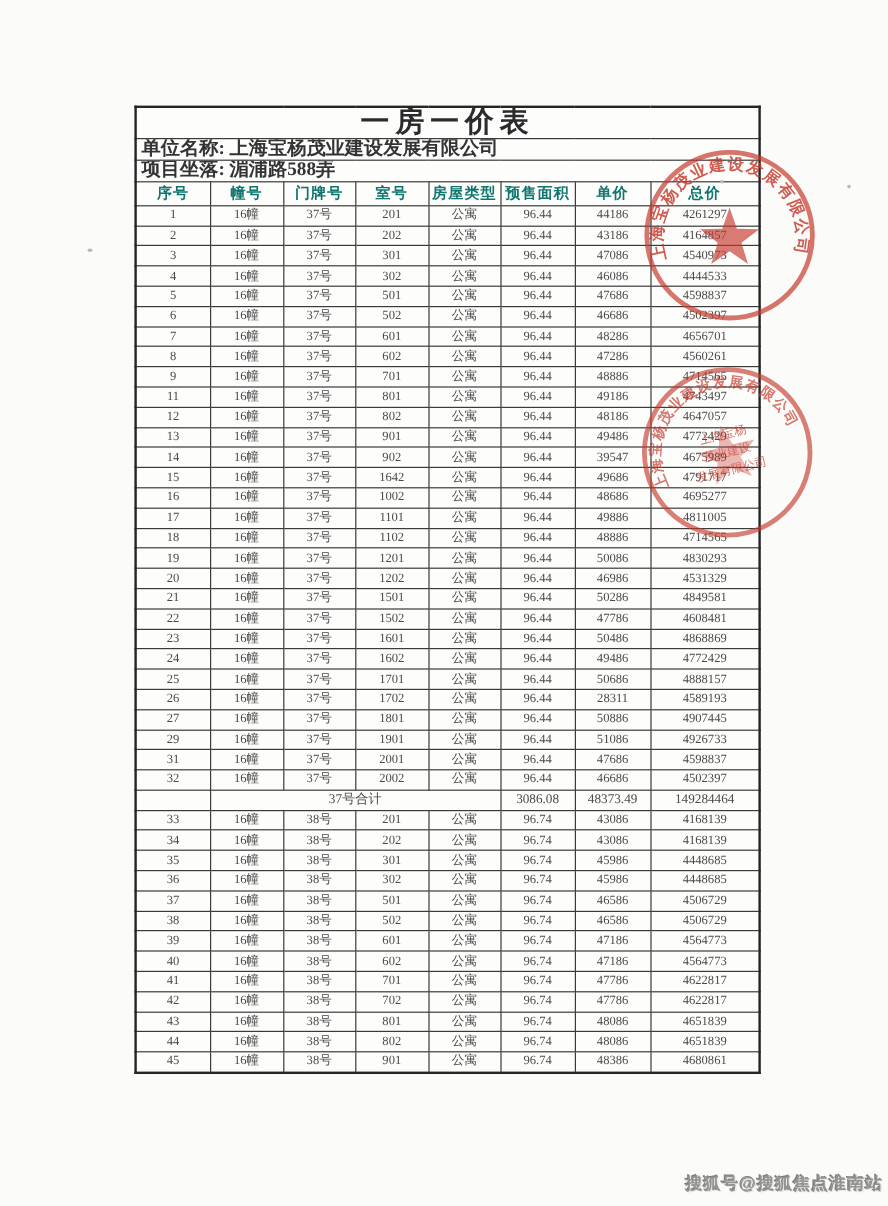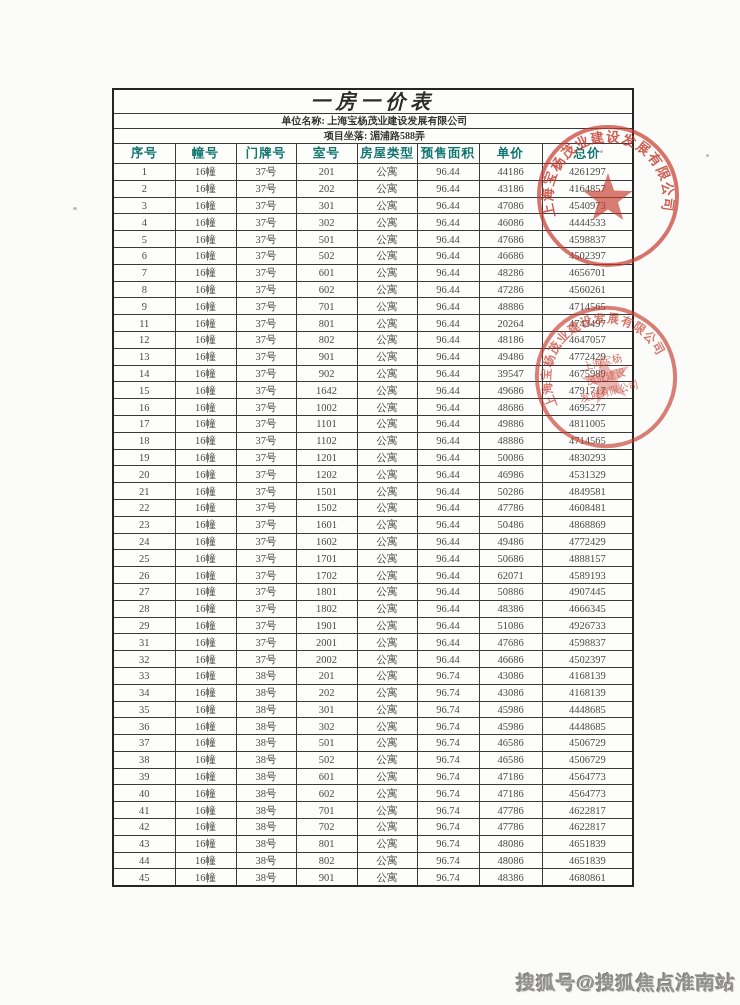--- a/index.html
+++ b/index.html
@@ -20,42 +20,41 @@
   table.price td{
     border:1px solid #3a3a3a;
     text-align:center;vertical-align:middle;
     font-size:10.5px;line-height:1.05;
     color:#4a4a4a;
     padding:0 1px;
     overflow:hidden;white-space:nowrap;
   }
   table.price{border:2px solid #252525;}
   tr.title-row td{
-    height:23px;font-size:20px;font-weight:bold;color:#2b2b2b;
+    height:23px;font-size:24px;font-weight:bold;color:#2b2b2b;
     letter-spacing:5px;
-    font-style:italic;
   }
   tr.info-row td{
-    height:14px;text-align:center;font-size:10px;font-weight:bold;
+    height:14px;text-align:left;font-size:16px;font-weight:bold;
     color:#333;padding-left:4px;
   }
   tr.head-row td{
     height:19px;font-size:12.5px;font-weight:bold;color:#0f766e;
     letter-spacing:1px;
   }
   tr.data-row{height:16.8px;}
   tr.subtotal-row{height:16.8px;}
   tr.subtotal-row td{font-size:11px;}
 
   .seal{position:absolute;pointer-events:none;}
   .seal svg{display:block;}
 
   .watermark{
     position:absolute;right:4px;bottom:9px;
-    font-size:19px;font-weight:bold;letter-spacing:1px;
+    font-size:14px;font-weight:bold;letter-spacing:1px;
     color:#929292;
     text-shadow:1px 1px 0 #eceae6,-1px -1px 0 #7d7d7d;
     font-family:"Liberation Sans","DejaVu Sans",sans-serif;
   }
 </style>
 </head>
 <body>
 
 <div class="page">
 
@@ -181,21 +180,21 @@
           <td>48886</td>
           <td>4714565</td>
         </tr>
         <tr class="data-row">
           <td>11</td>
           <td>16幢</td>
           <td>37号</td>
           <td>801</td>
           <td>公寓</td>
           <td>96.44</td>
-          <td>20264</td>
+          <td>49186</td>
           <td>4743497</td>
         </tr>
         <tr class="data-row">
           <td>12</td>
           <td>16幢</td>
           <td>37号</td>
           <td>802</td>
           <td>公寓</td>
           <td>96.44</td>
           <td>48186</td>
@@ -331,44 +330,34 @@
           <td>50686</td>
           <td>4888157</td>
         </tr>
         <tr class="data-row">
           <td>26</td>
           <td>16幢</td>
           <td>37号</td>
           <td>1702</td>
           <td>公寓</td>
           <td>96.44</td>
-          <td>62071</td>
+          <td>28311</td>
           <td>4589193</td>
         </tr>
         <tr class="data-row">
           <td>27</td>
           <td>16幢</td>
           <td>37号</td>
           <td>1801</td>
           <td>公寓</td>
           <td>96.44</td>
           <td>50886</td>
           <td>4907445</td>
         </tr>
         <tr class="data-row">
-          <td>28</td>
-          <td>16幢</td>
-          <td>37号</td>
-          <td>1802</td>
-          <td>公寓</td>
-          <td>96.44</td>
-          <td>48386</td>
-          <td>4666345</td>
-        </tr>
-        <tr class="data-row">
           <td>29</td>
           <td>16幢</td>
           <td>37号</td>
           <td>1901</td>
           <td>公寓</td>
           <td>96.44</td>
           <td>51086</td>
           <td>4926733</td>
         </tr>
         <tr class="data-row">
@@ -383,20 +372,27 @@
         </tr>
         <tr class="data-row">
           <td>32</td>
           <td>16幢</td>
           <td>37号</td>
           <td>2002</td>
           <td>公寓</td>
           <td>96.44</td>
           <td>46686</td>
           <td>4502397</td>
+        </tr>
+        <tr class="subtotal-row">
+          <td></td>
+          <td colspan="4">37号合计</td>
+          <td>3086.08</td>
+          <td>48373.49</td>
+          <td>149284464</td>
         </tr>
         <tr class="data-row">
           <td>33</td>
           <td>16幢</td>
           <td>38号</td>
           <td>201</td>
           <td>公寓</td>
           <td>96.74</td>
           <td>43086</td>
           <td>4168139</td>

